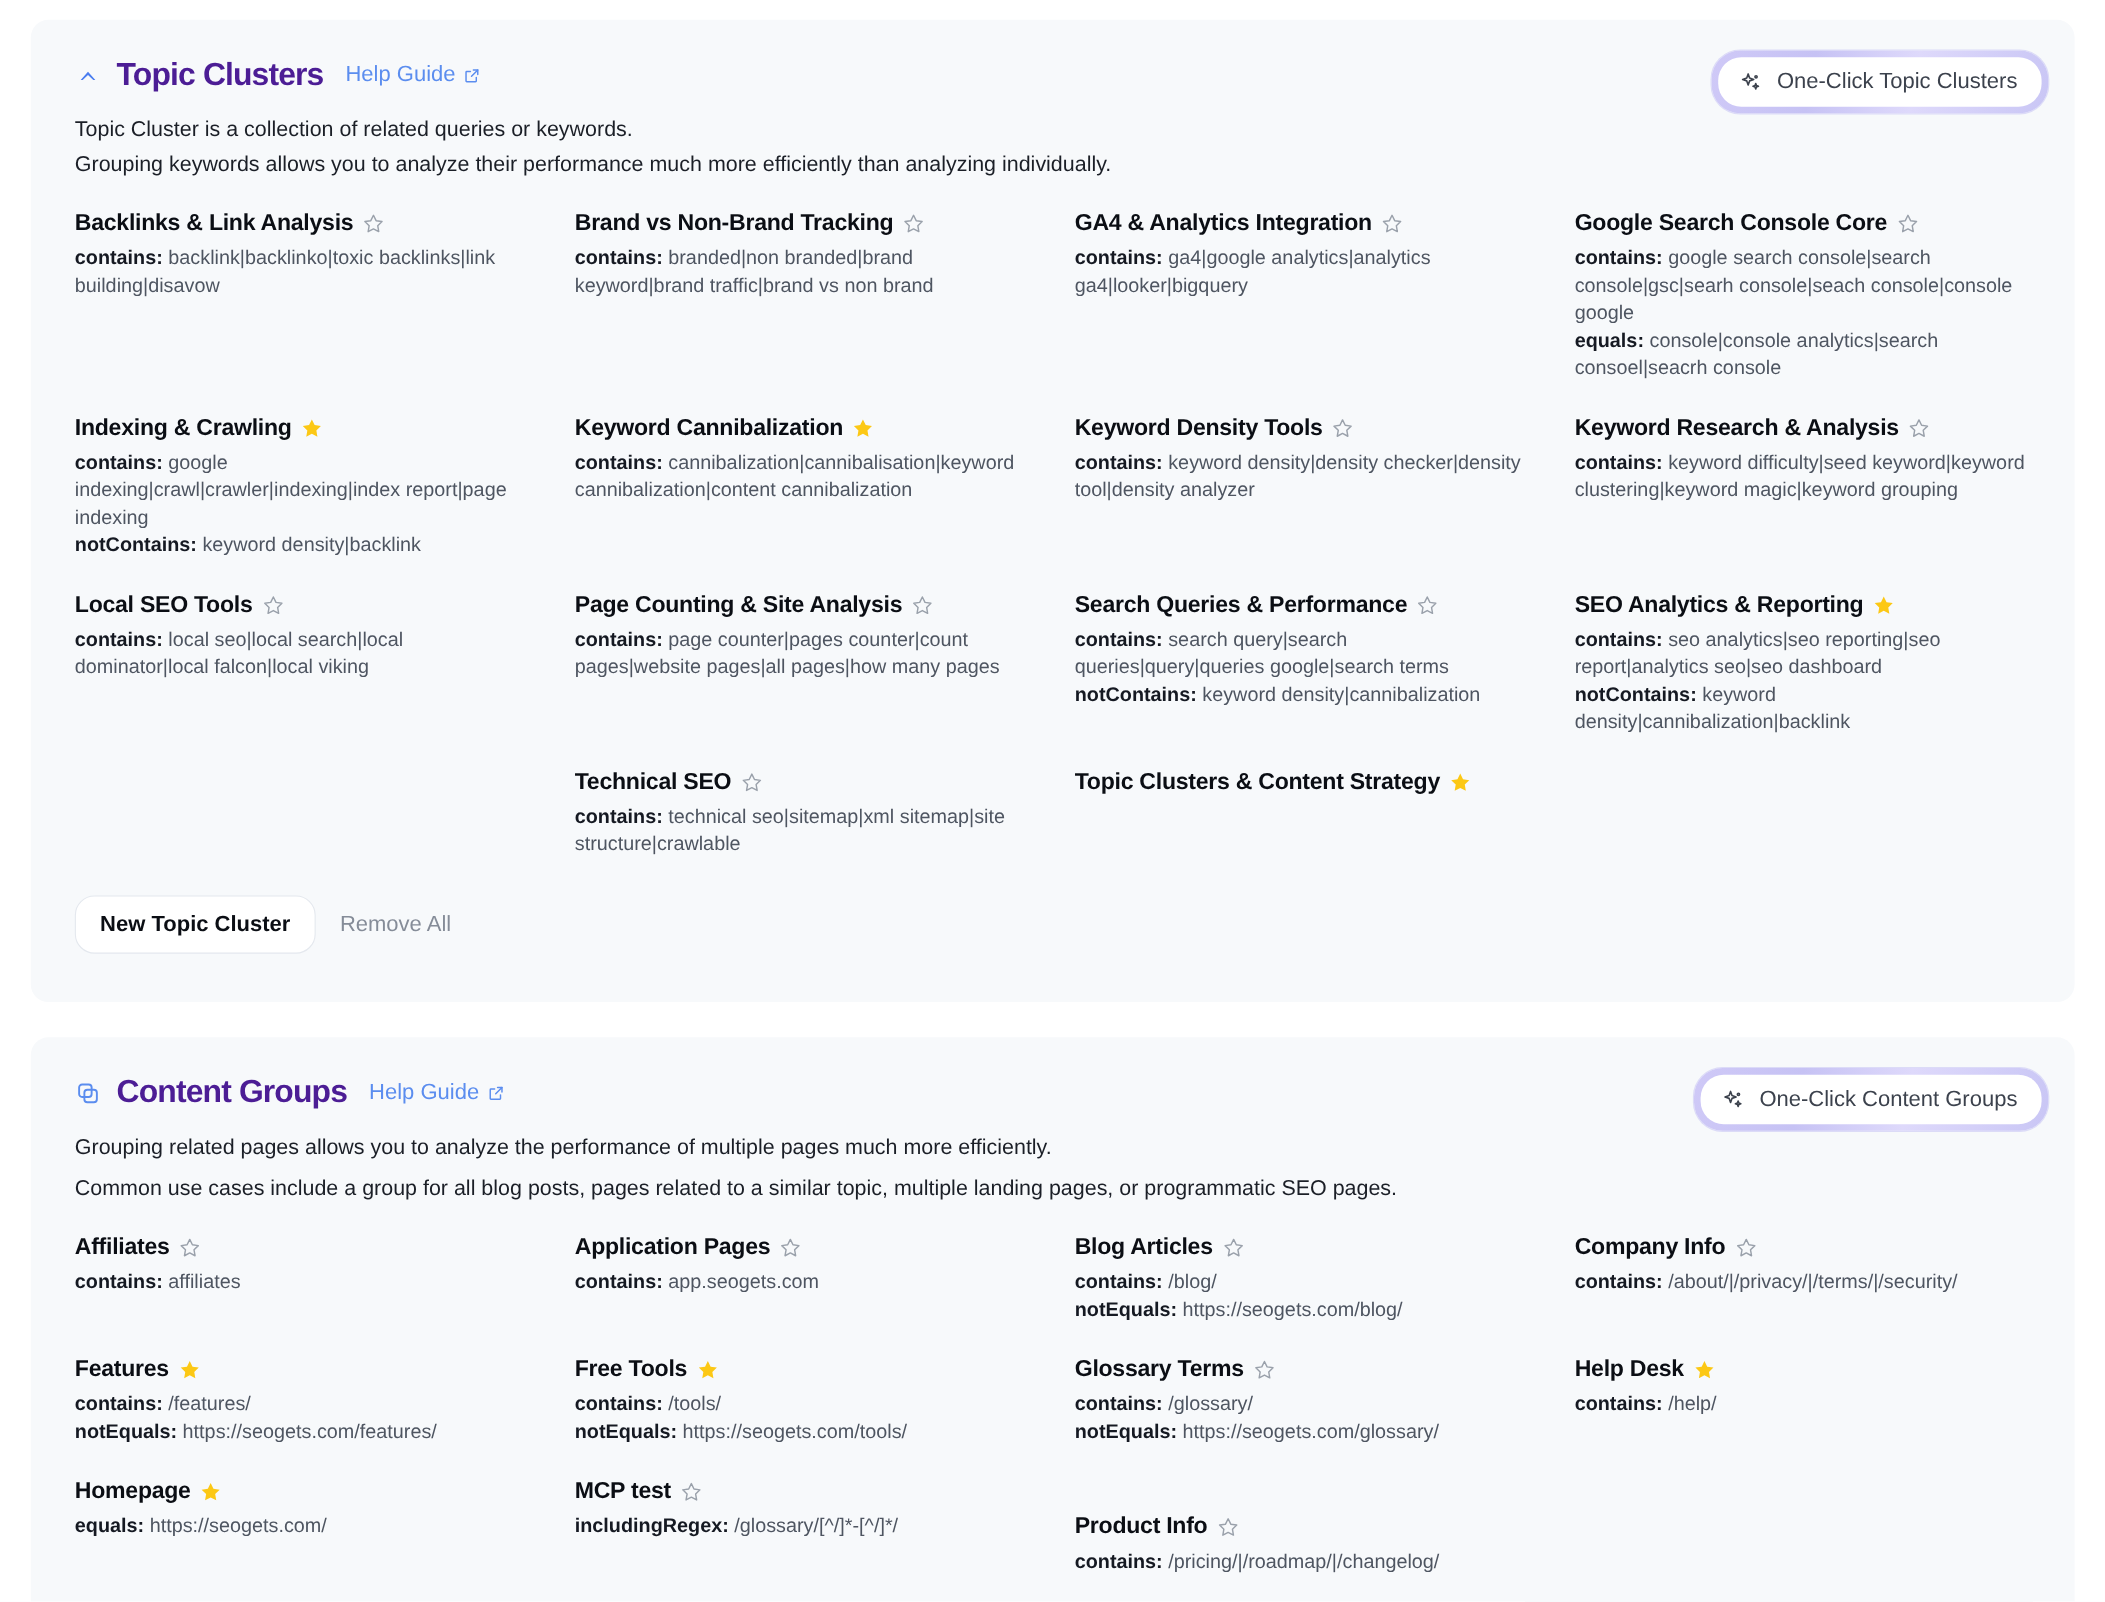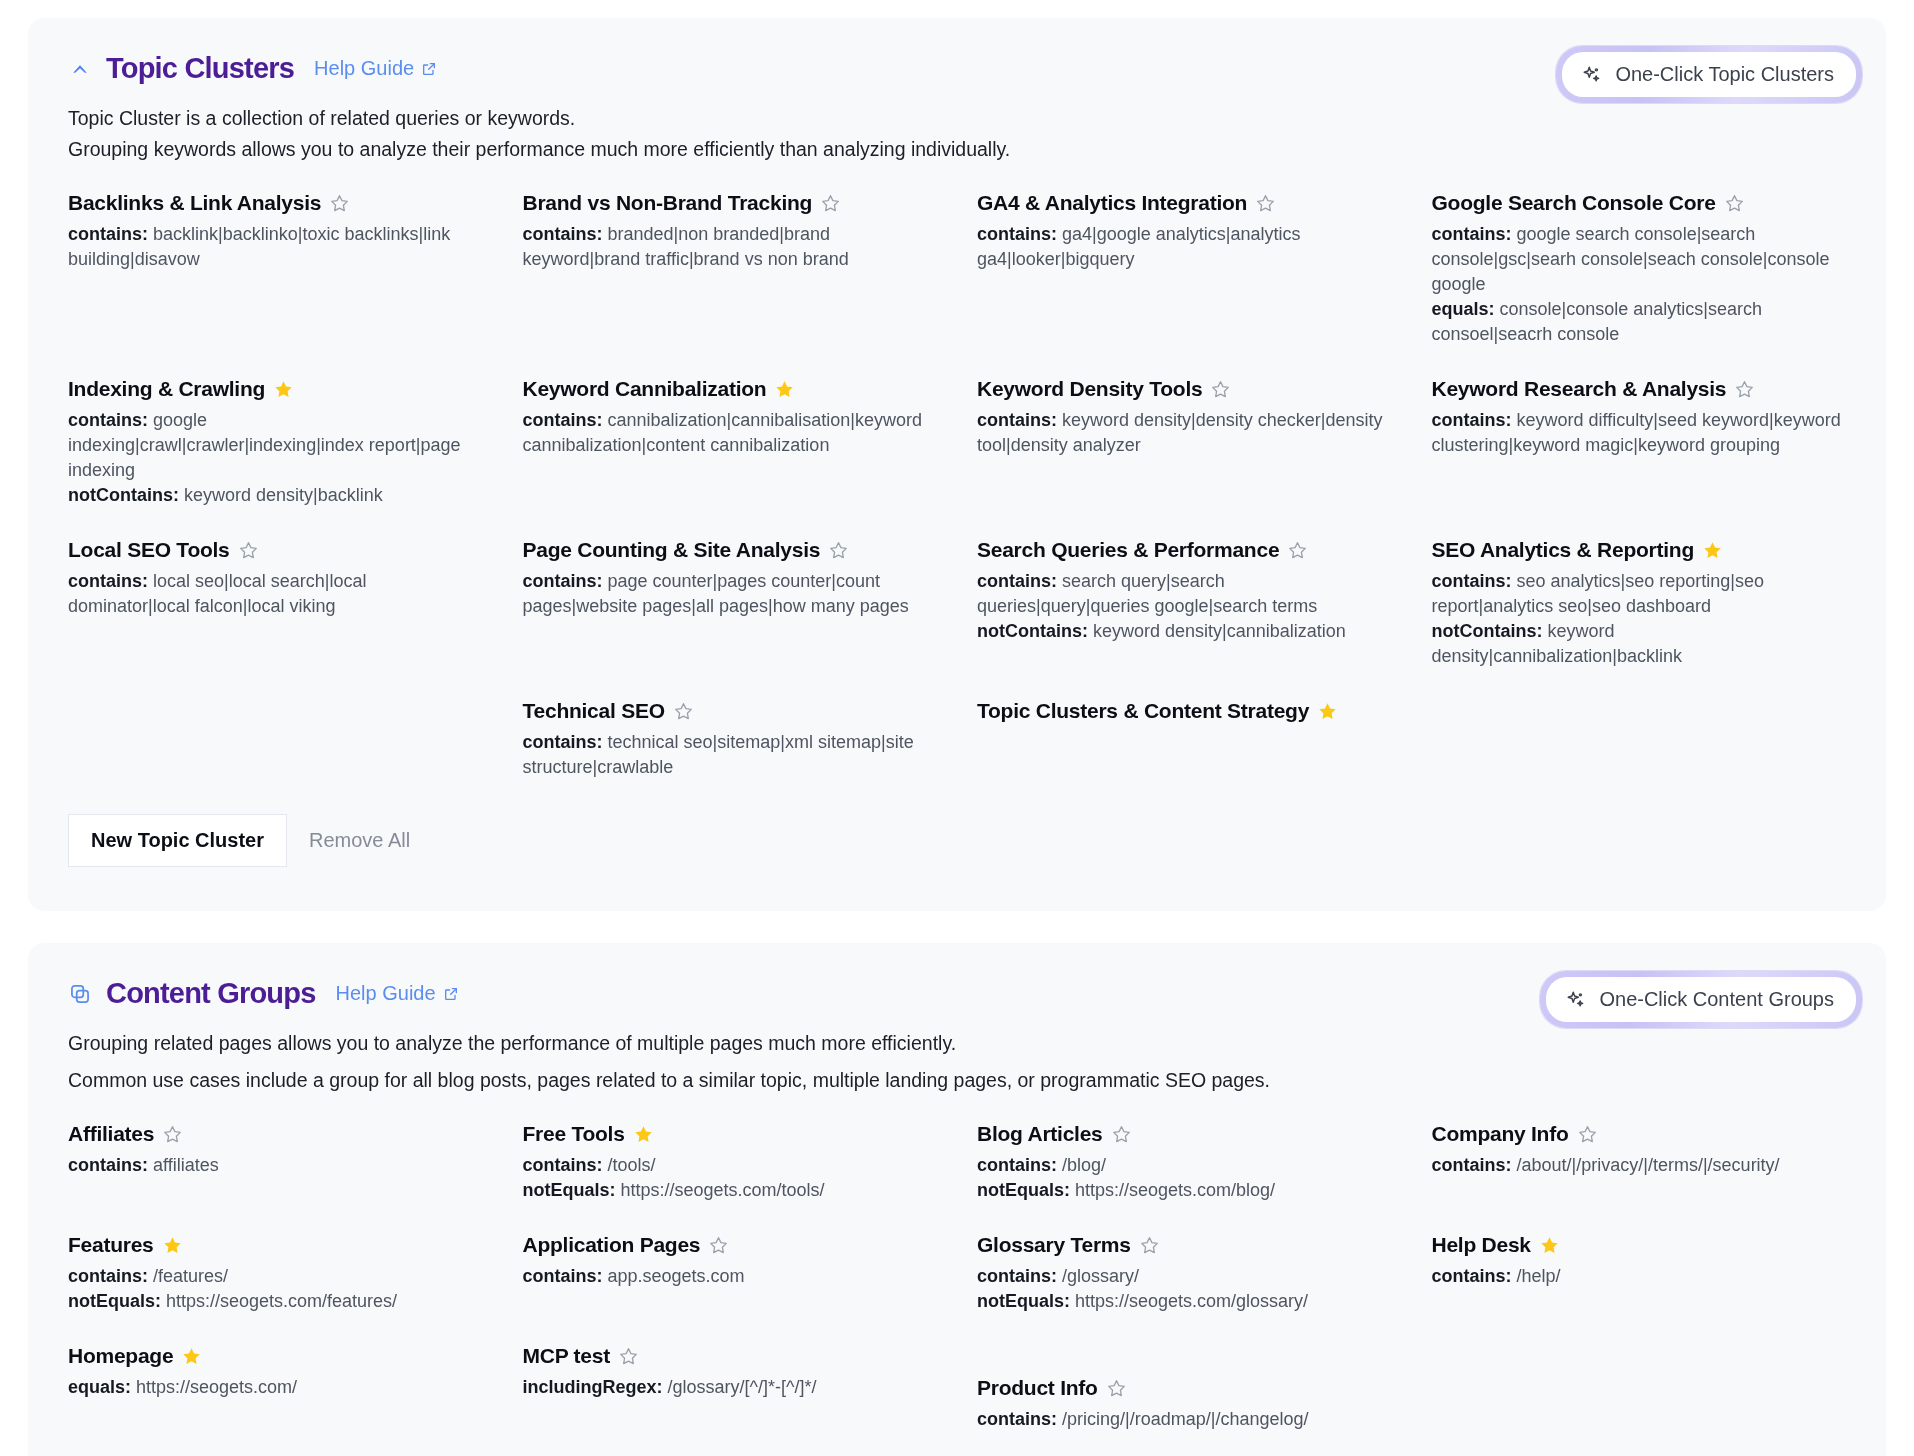--- a/index.html
+++ b/index.html
@@ -119,21 +119,21 @@
   
   .actions {
     display: flex;
     align-items: center;
     gap: 10px;
     margin-top: 4px;
   }
   .btn-new {
     background: #ffffff;
     border: 1px solid #e4e8ee;
-    border-radius: 0;
+    border-radius: 18px;
     padding: 14px 22px;
     font-family: inherit;
     font-size: 20px;
     font-weight: 700;
     color: #0b0e14;
     cursor: pointer;
   }
   .btn-remove {
     background: transparent;
     border: none;
@@ -463,43 +463,43 @@
               </span>
             </div>
             <div class="rules">
               <span class="rule"><span class="op">equals: </span><span class="val">https://seogets.com/</span></span>
             </div>
           </div>
         </div>
         <div class="col">
           <div class="item" style="height: 81px;">
             <div class="item-head">
+              <span class="item-title">Application Pages</span>
+              <span class="star off">
+                <svg width="21" height="21" viewBox="0 0 24 24" fill="none" stroke="#9aa1ab" stroke-width="1.5" stroke-linejoin="round">
+                  <path d="M12 3.1l2.75 5.6 6.15.9-4.45 4.35 1.05 6.15L12 17.2 6.5 20.1l1.05-6.15L3.1 9.6l6.15-.9z"></path>
+                </svg>
+              </span>
+            </div>
+            <div class="rules">
+              <span class="rule"><span class="op">contains: </span><span class="val">app.seogets.com</span></span>
+            </div>
+          </div>
+          <div class="item" style="height: 81px;">
+            <div class="item-head">
               <span class="item-title">Free Tools</span>
               <span class="star on">
                 <svg width="21" height="21" viewBox="0 0 24 24" fill="#fcc815">
                   <path d="M12 2.6l2.9 5.9 6.5.95-4.7 4.6 1.1 6.45L12 17.45 6.2 20.5l1.1-6.45-4.7-4.6 6.5-.95z"></path>
                 </svg>
               </span>
             </div>
             <div class="rules">
               <span class="rule"><span class="op">contains: </span><span class="val">/tools/</span></span>
               <span class="rule"><span class="op">notEquals: </span><span class="val">https://seogets.com/tools/</span></span>
-            </div>
-          </div>
-          <div class="item" style="height: 81px;">
-            <div class="item-head">
-              <span class="item-title">Application Pages</span>
-              <span class="star off">
-                <svg width="21" height="21" viewBox="0 0 24 24" fill="none" stroke="#9aa1ab" stroke-width="1.5" stroke-linejoin="round">
-                  <path d="M12 3.1l2.75 5.6 6.15.9-4.45 4.35 1.05 6.15L12 17.2 6.5 20.1l1.05-6.15L3.1 9.6l6.15-.9z"></path>
-                </svg>
-              </span>
-            </div>
-            <div class="rules">
-              <span class="rule"><span class="op">contains: </span><span class="val">app.seogets.com</span></span>
             </div>
           </div>
           <div class="item" style="height: 56px;">
             <div class="item-head">
               <span class="item-title">MCP test</span>
               <span class="star off">
                 <svg width="21" height="21" viewBox="0 0 24 24" fill="none" stroke="#9aa1ab" stroke-width="1.5" stroke-linejoin="round">
                   <path d="M12 3.1l2.75 5.6 6.15.9-4.45 4.35 1.05 6.15L12 17.2 6.5 20.1l1.05-6.15L3.1 9.6l6.15-.9z"></path>
                 </svg>
               </span>

